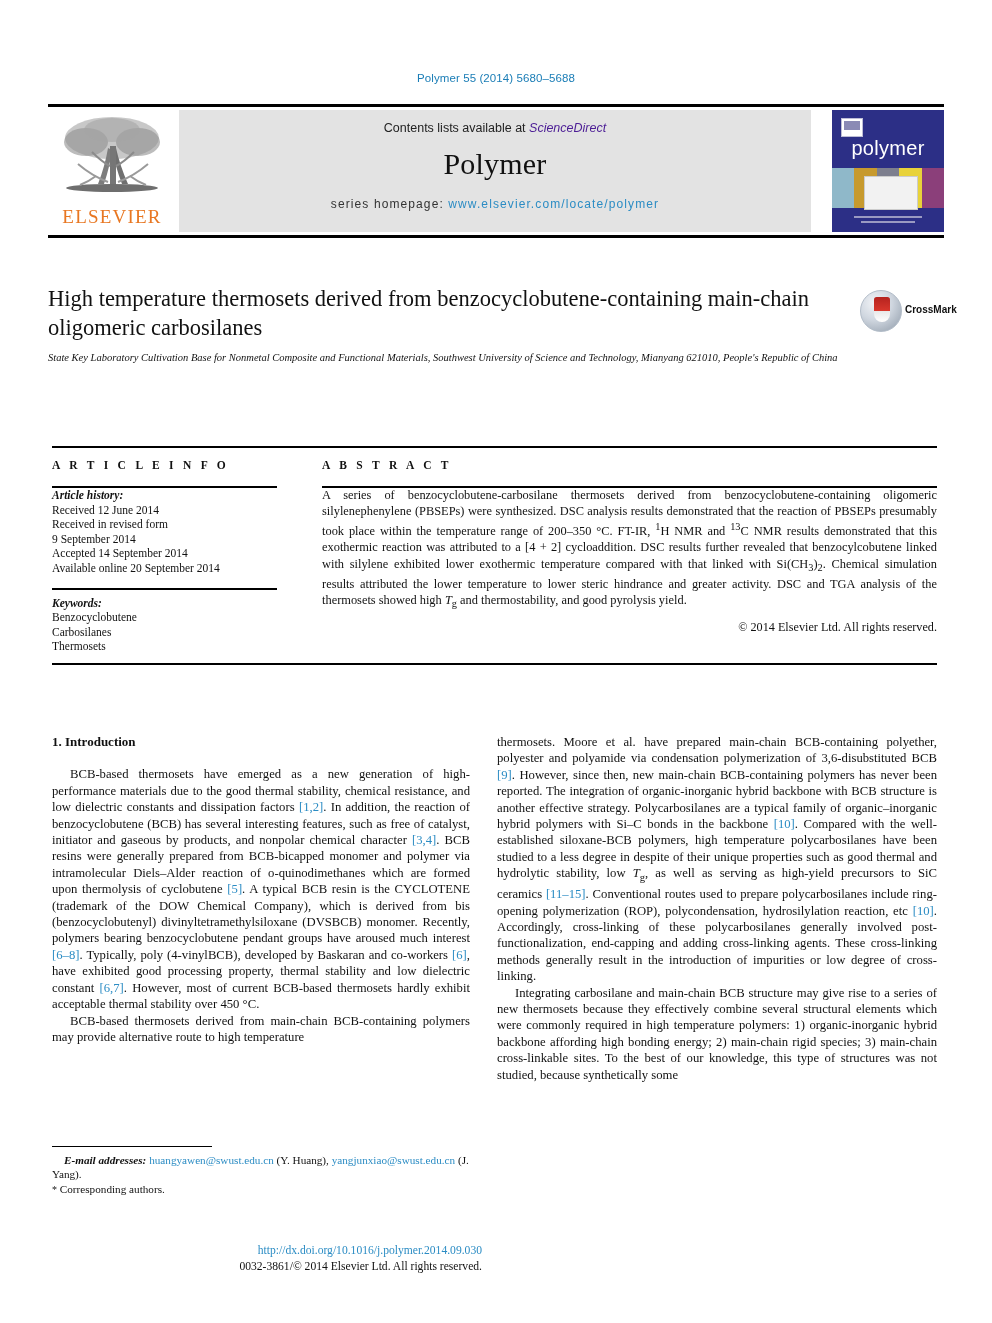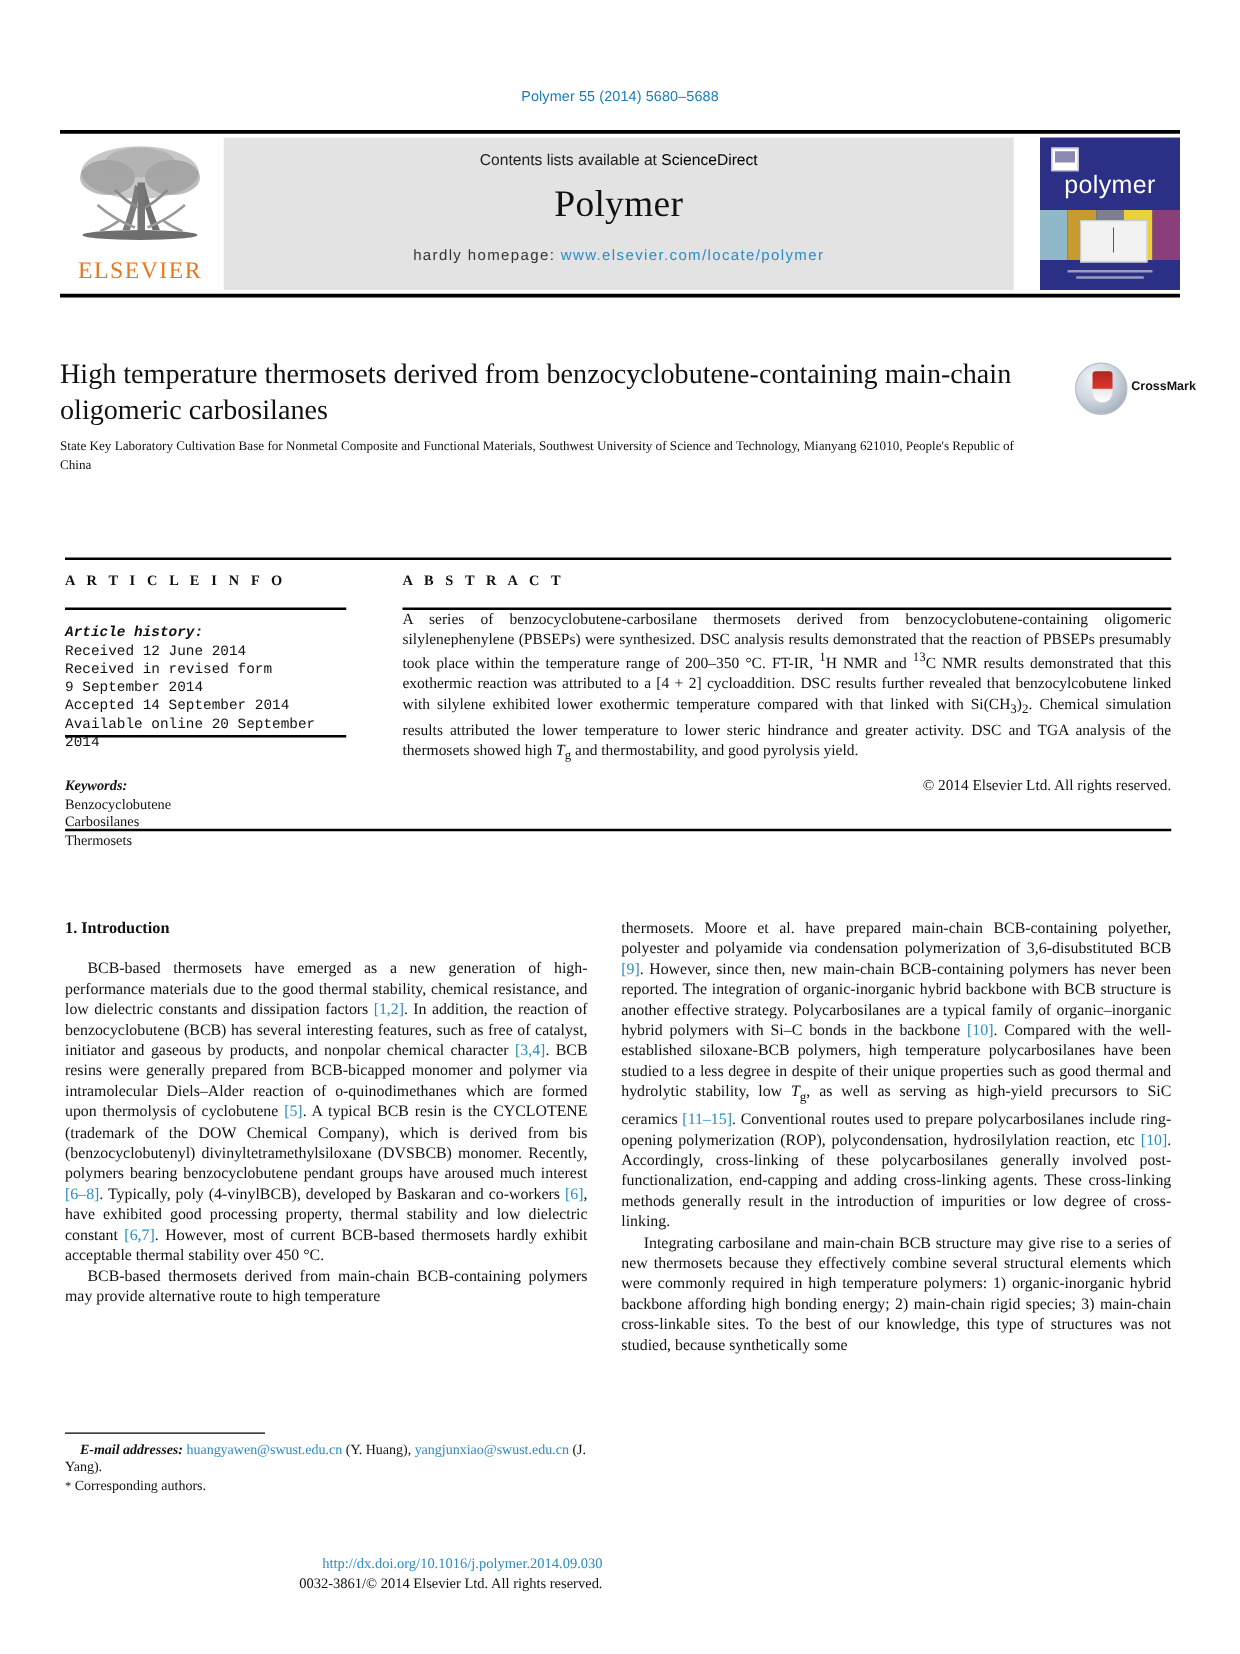--- a/index.html
+++ b/index.html
@@ -61,21 +61,22 @@
     background: #e3e3e3;
     text-align: center;
   }
   .mast-contents {
     margin-top: 11px;
     font-family: "Liberation Sans", sans-serif;
     font-size: 12.5px;
     color: #222;
   }
   .mast-contents .sd {
-    color: #000000;
+    color: #4c1d95;
+    font-style: italic;
   }
   .mast-journal {
     margin-top: 12px;
     font-family: "Liberation Serif", serif;
     font-size: 30px;
     color: #111;
     letter-spacing: .2px;
   }
   .mast-home {
     margin-top: 16px;
@@ -197,20 +198,21 @@
   }
   .authors sup {
     color: #2b8cc4;
     font-size: 11px;
     vertical-align: super;
   }
   .affil {
     margin-top: 9px;
     width: 790px;
     font-family: "Liberation Serif", serif;
+    font-style: italic;
     font-size: 10.5px;
     line-height: 14.5px;
     color: #111;
   }
   .crossmark {
     position: absolute;
     right: 0px; top: 6px;
     width: 84px; height: 44px;
   }
   .cm-badge {
@@ -255,22 +257,22 @@
     width: 615px;
   }
   .sec-head {
     font-family: "Liberation Serif", serif;
     font-size: 11.5px;
     font-weight: bold;
     letter-spacing: 3.3px;
     color: #111;
   }
   .info-body {
-    margin-top: 29px;
-    font-family: Liberation Mono, monospace;
+    margin-top: 17px;
+    font-family: Liberation Serif, serif;
     font-size: 11.5px;
     line-height: 14.6px;
     color: #111;
   }
   .info-body .lbl {
     font-style: italic;
     font-weight: bold;
   }
   .kw-block {
     margin-top: 20px;
@@ -383,21 +385,21 @@
       </div>
       <div class="els-word">ELSEVIER</div>
     </div>
 
     <div class="mast-center">
       <div class="mast-contents">
         <span>Contents lists available at </span><span class="sd">ScienceDirect</span>
       </div>
       <div class="mast-journal">Polymer</div>
       <div class="mast-home">
-        <span>hardly homepage:</span>
+        <span>series homepage:</span>
         <span class="url">www.elsevier.com/locate/polymer</span>
       </div>
     </div>
 
     <div class="cover">
       <div class="cover-els">
           <i></i>
         </div>
       <div class="cover-title">polymer</div>
       <div class="cover-strip">

